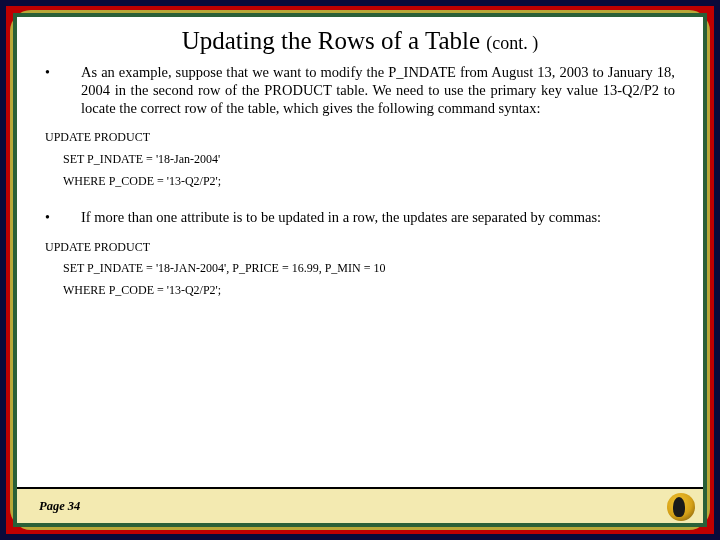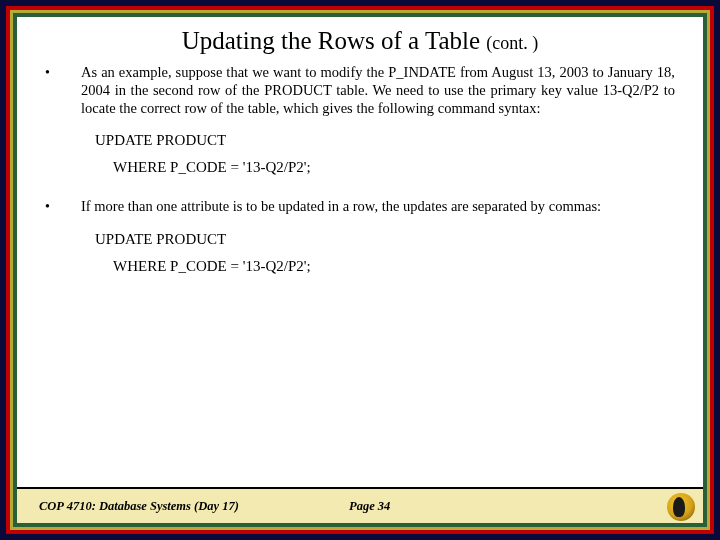--- a/index.html
+++ b/index.html
@@ -20,20 +20,21 @@
     width: 100%;
     height: 100%;
     background: #c00000;
     padding: 4px;
   }
   .frame-yellow {
     width: 100%;
     height: 100%;
     background: #b8a838;
     padding: 3px;
+    border-radius: 21px;
   }
   .frame-green {
     width: 100%;
     height: 100%;
     background: #2a6038;
     padding: 4px;
   }
   .slide {
     width: 100%;
     height: 100%;
@@ -66,23 +67,22 @@
     width: 36px;
     flex-shrink: 0;
     font-size: 14px;
     padding-top: 1px;
   }
   .bullet-text {
     flex: 1;
     text-align: justify;
   }
   .code-block {
-    margin-left: 50px;
     margin-bottom: 16px;
-    font-size: 15px;
+    font-size: 12px;
     line-height: 1.8;
   }
   .code-line-1 { margin-left: 0; }
   .code-line-2 { margin-left: 18px; }
   .code-line-3 { margin-left: 18px; }
   .footer {
     background: #f3eab1;
     border-top: 2px solid #000;
     height: 36px;
     display: flex;
@@ -136,37 +136,38 @@
 
       <div class="content">
 
         <div class="bullet-row">
           <div class="bullet-mark">•</div>
           <div class="bullet-text">As an example, suppose that we want to modify the P_INDATE from August 13, 2003 to January 18, 2004 in the second row of the PRODUCT table.  We need to use the primary key value 13-Q2/P2 to locate the correct row of the table, which gives the following command syntax:</div>
         </div>
 
         <div class="code-block">
           <div class="code-line-1">UPDATE PRODUCT</div>
+          <div class="code-line-2">SET P_INDATE = '18-Jan-2004'</div>
           <div class="code-line-3">WHERE P_CODE = '13-Q2/P2';</div>
         </div>
 
         <div class="bullet-row">
           <div class="bullet-mark">•</div>
           <div class="bullet-text">If more than one attribute is to be updated in a row, the updates are separated by commas:</div>
         </div>
 
         <div class="code-block">
           <div class="code-line-1">UPDATE PRODUCT</div>
+          <div class="code-line-2">SET P_INDATE = '18-JAN-2004', P_PRICE = 16.99, P_MIN = 10</div>
           <div class="code-line-3">WHERE P_CODE = '13-Q2/P2';</div>
         </div>
 
       </div>
 
       <div class="footer">
-        <div class="footer-left">COP 4710: Database Systems (Day 17)</div>
         <div class="footer-center">Page 34</div>
         <div class="logo">
           <div class="logo-circle">
             <div class="logo-inner"></div>
           </div>
         </div>
       </div>
 
     </div>
    </div>

